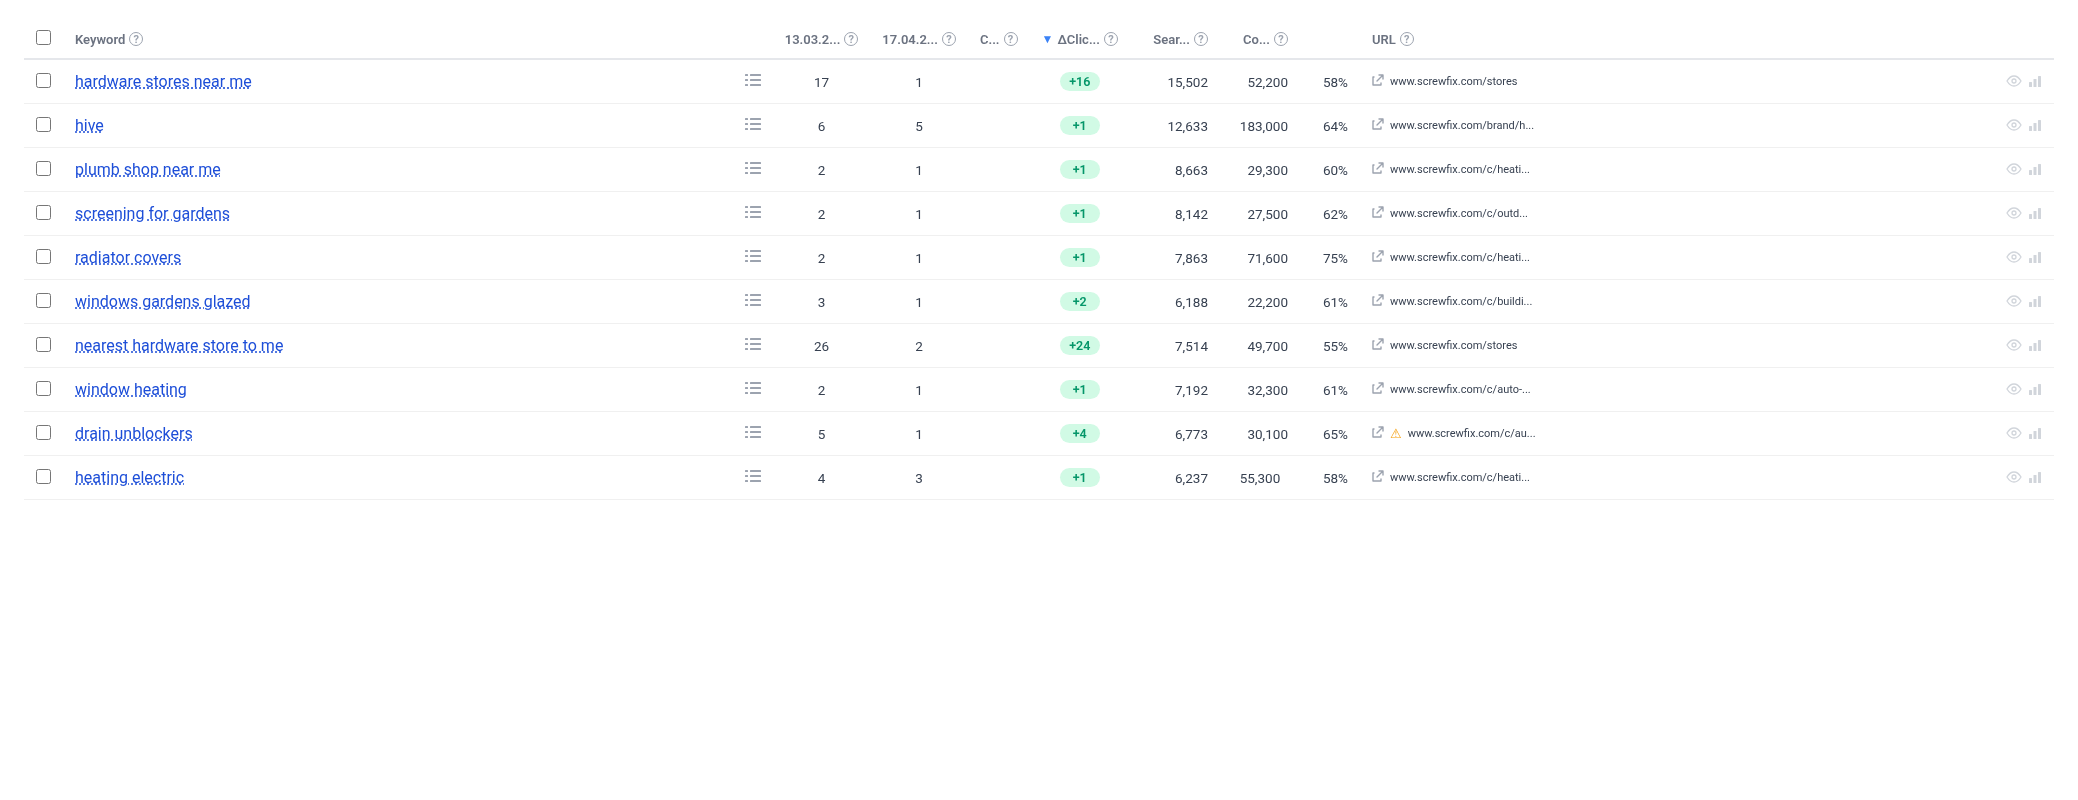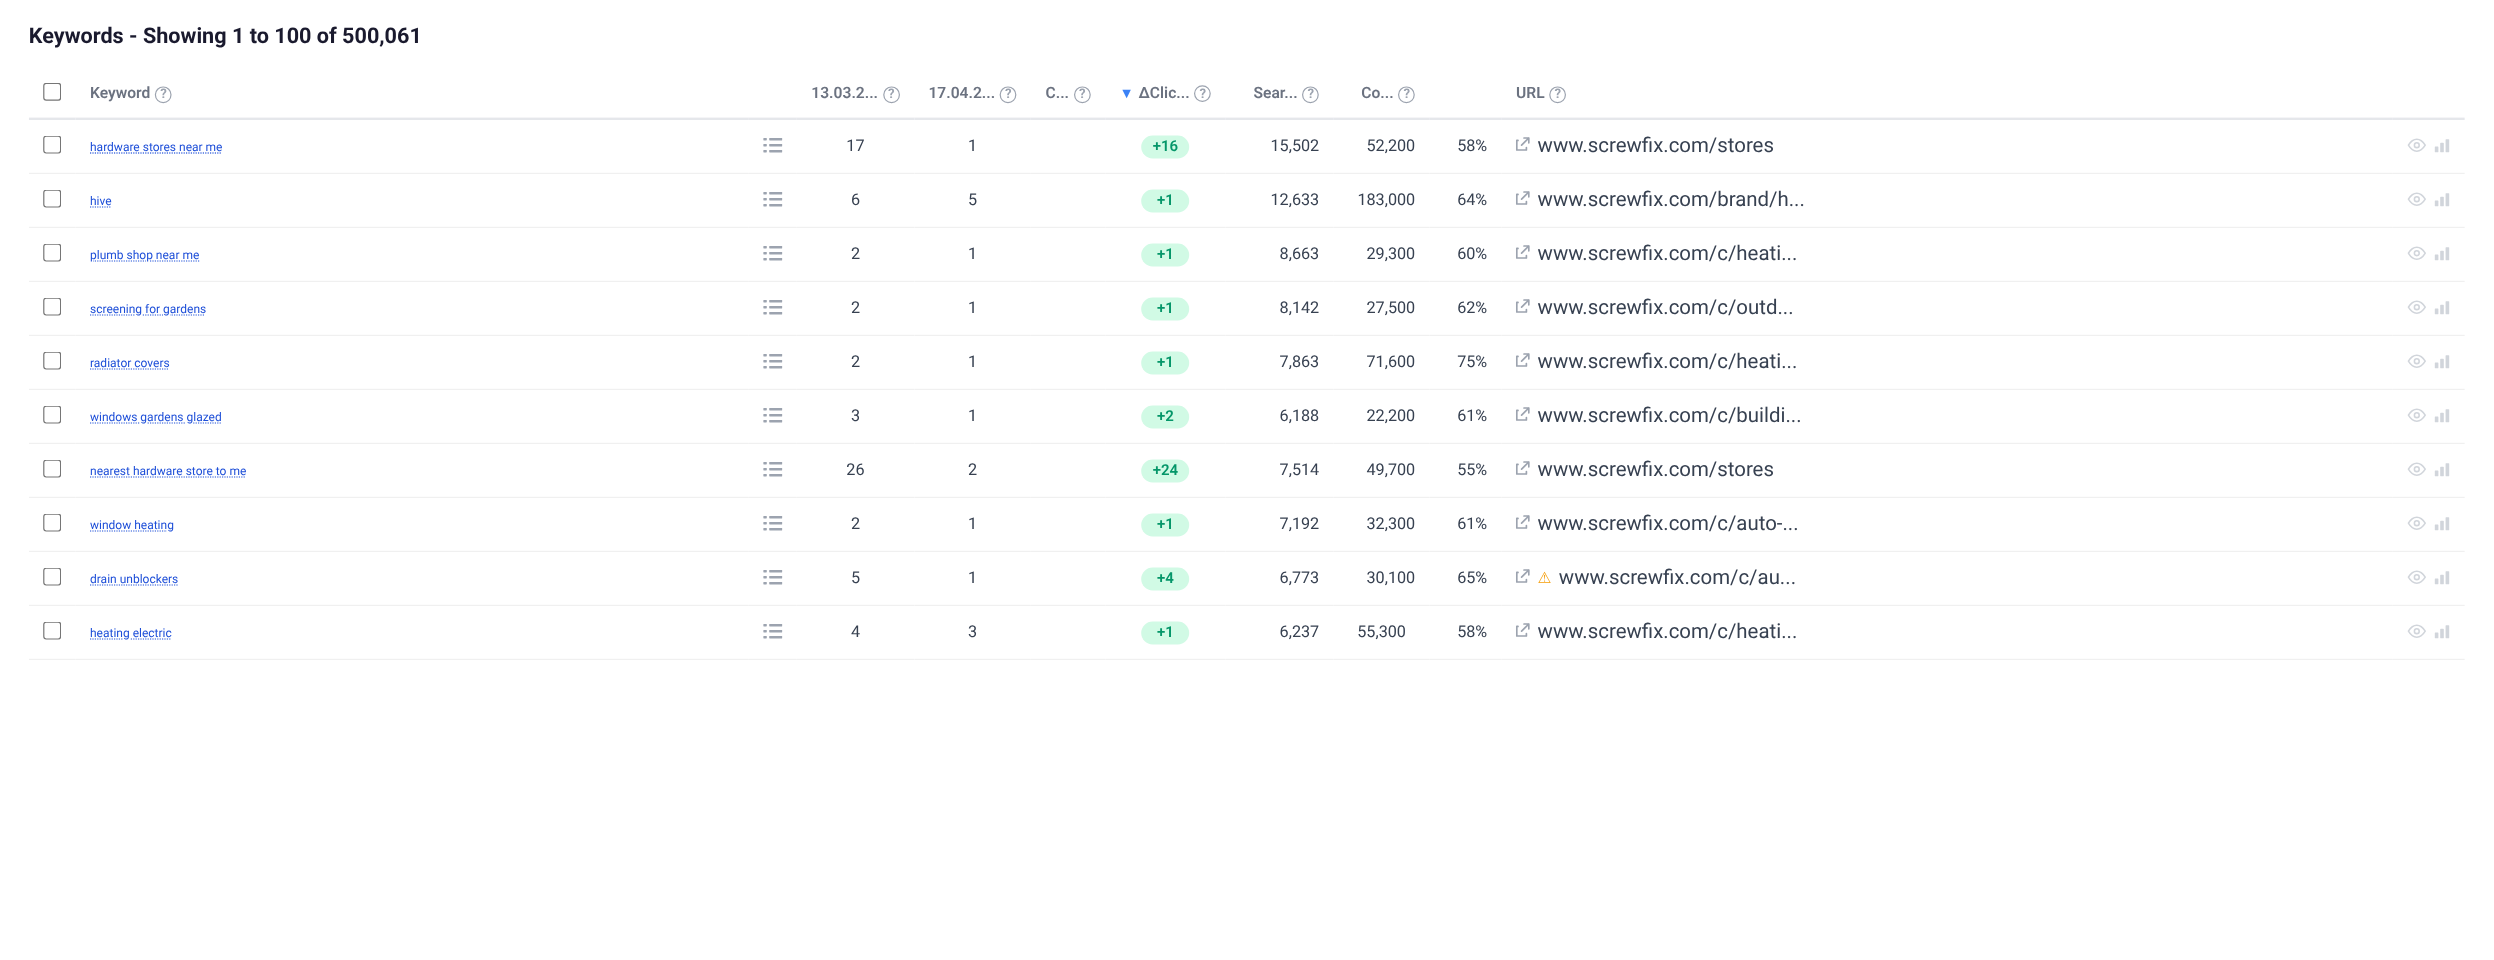--- a/index.html
+++ b/index.html
@@ -83,21 +83,21 @@
     .col-co { width: 80px; text-align: right; }
     .col-conv { width: 60px; text-align: right; }
     .col-url { min-width: 220px; }
     .col-actions { width: 60px; text-align: center; }
 
     .keyword-link {
       color: #1d4ed8;
       text-decoration: underline;
       text-decoration-style: dotted;
       cursor: pointer;
-      font-size: 10px;
+      font-size: 16px;
     }
     .list-icon {
       color: #9ca3af;
       font-size: 16px;
       cursor: pointer;
     }
     .delta-badge {
       display: inline-block;
       padding: 2px 8px;
       border-radius: 12px;
@@ -112,21 +112,21 @@
     }
     .url-cell {
       display: flex;
       align-items: center;
       gap: 6px;
       color: #374151;
       font-size: 13px;
     }
     .url-text {
       color: #374151;
-      font-size: 17px;
+      font-size: 11px;
     }
     .warning-icon {
       color: #f59e0b;
       font-size: 13px;
     }
     .action-icons {
       display: flex;
       align-items: center;
       gap: 6px;
       justify-content: center;
@@ -144,21 +144,20 @@
     }
     .num-cell {
       color: #374151;
       font-size: 13.5px;
     }
   </style>
 </head>
 <body>
 
 <div class="page-wrapper">
-  <div class="page-title">Keywords - Showing 1 to 100 of 500,061</div>
 
   <div class="table-container">
     <table>
       <thead>
         <tr>
           <th class="col-check">
             <input type="checkbox" style="">
           </th>
           <th class="col-keyword sortable">
             <span class="th-inner">

